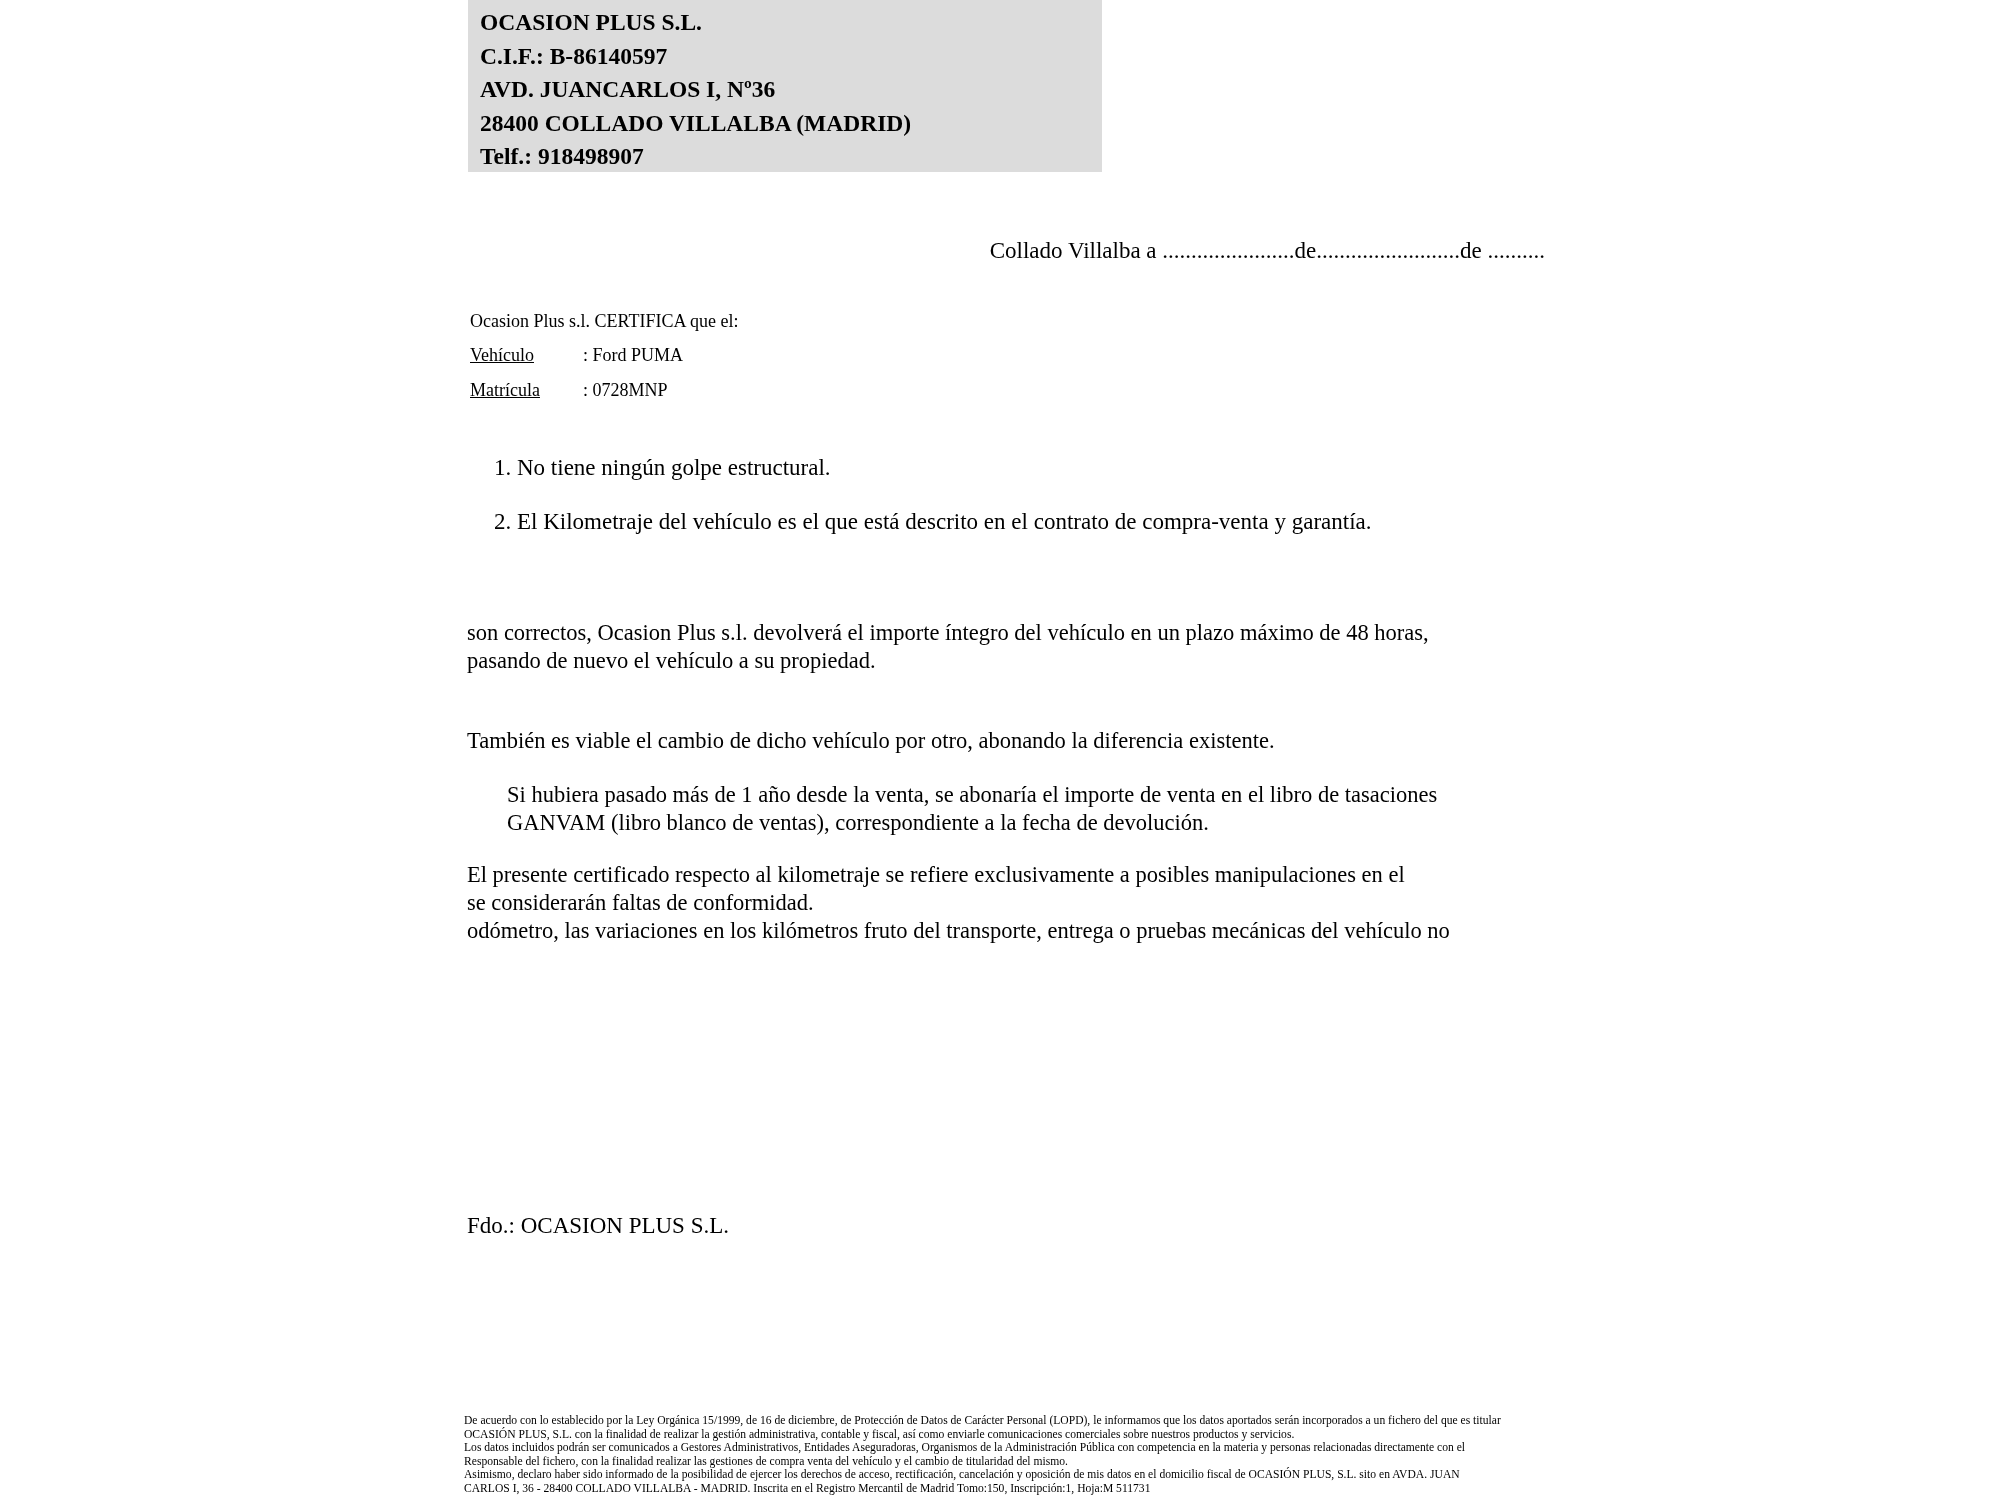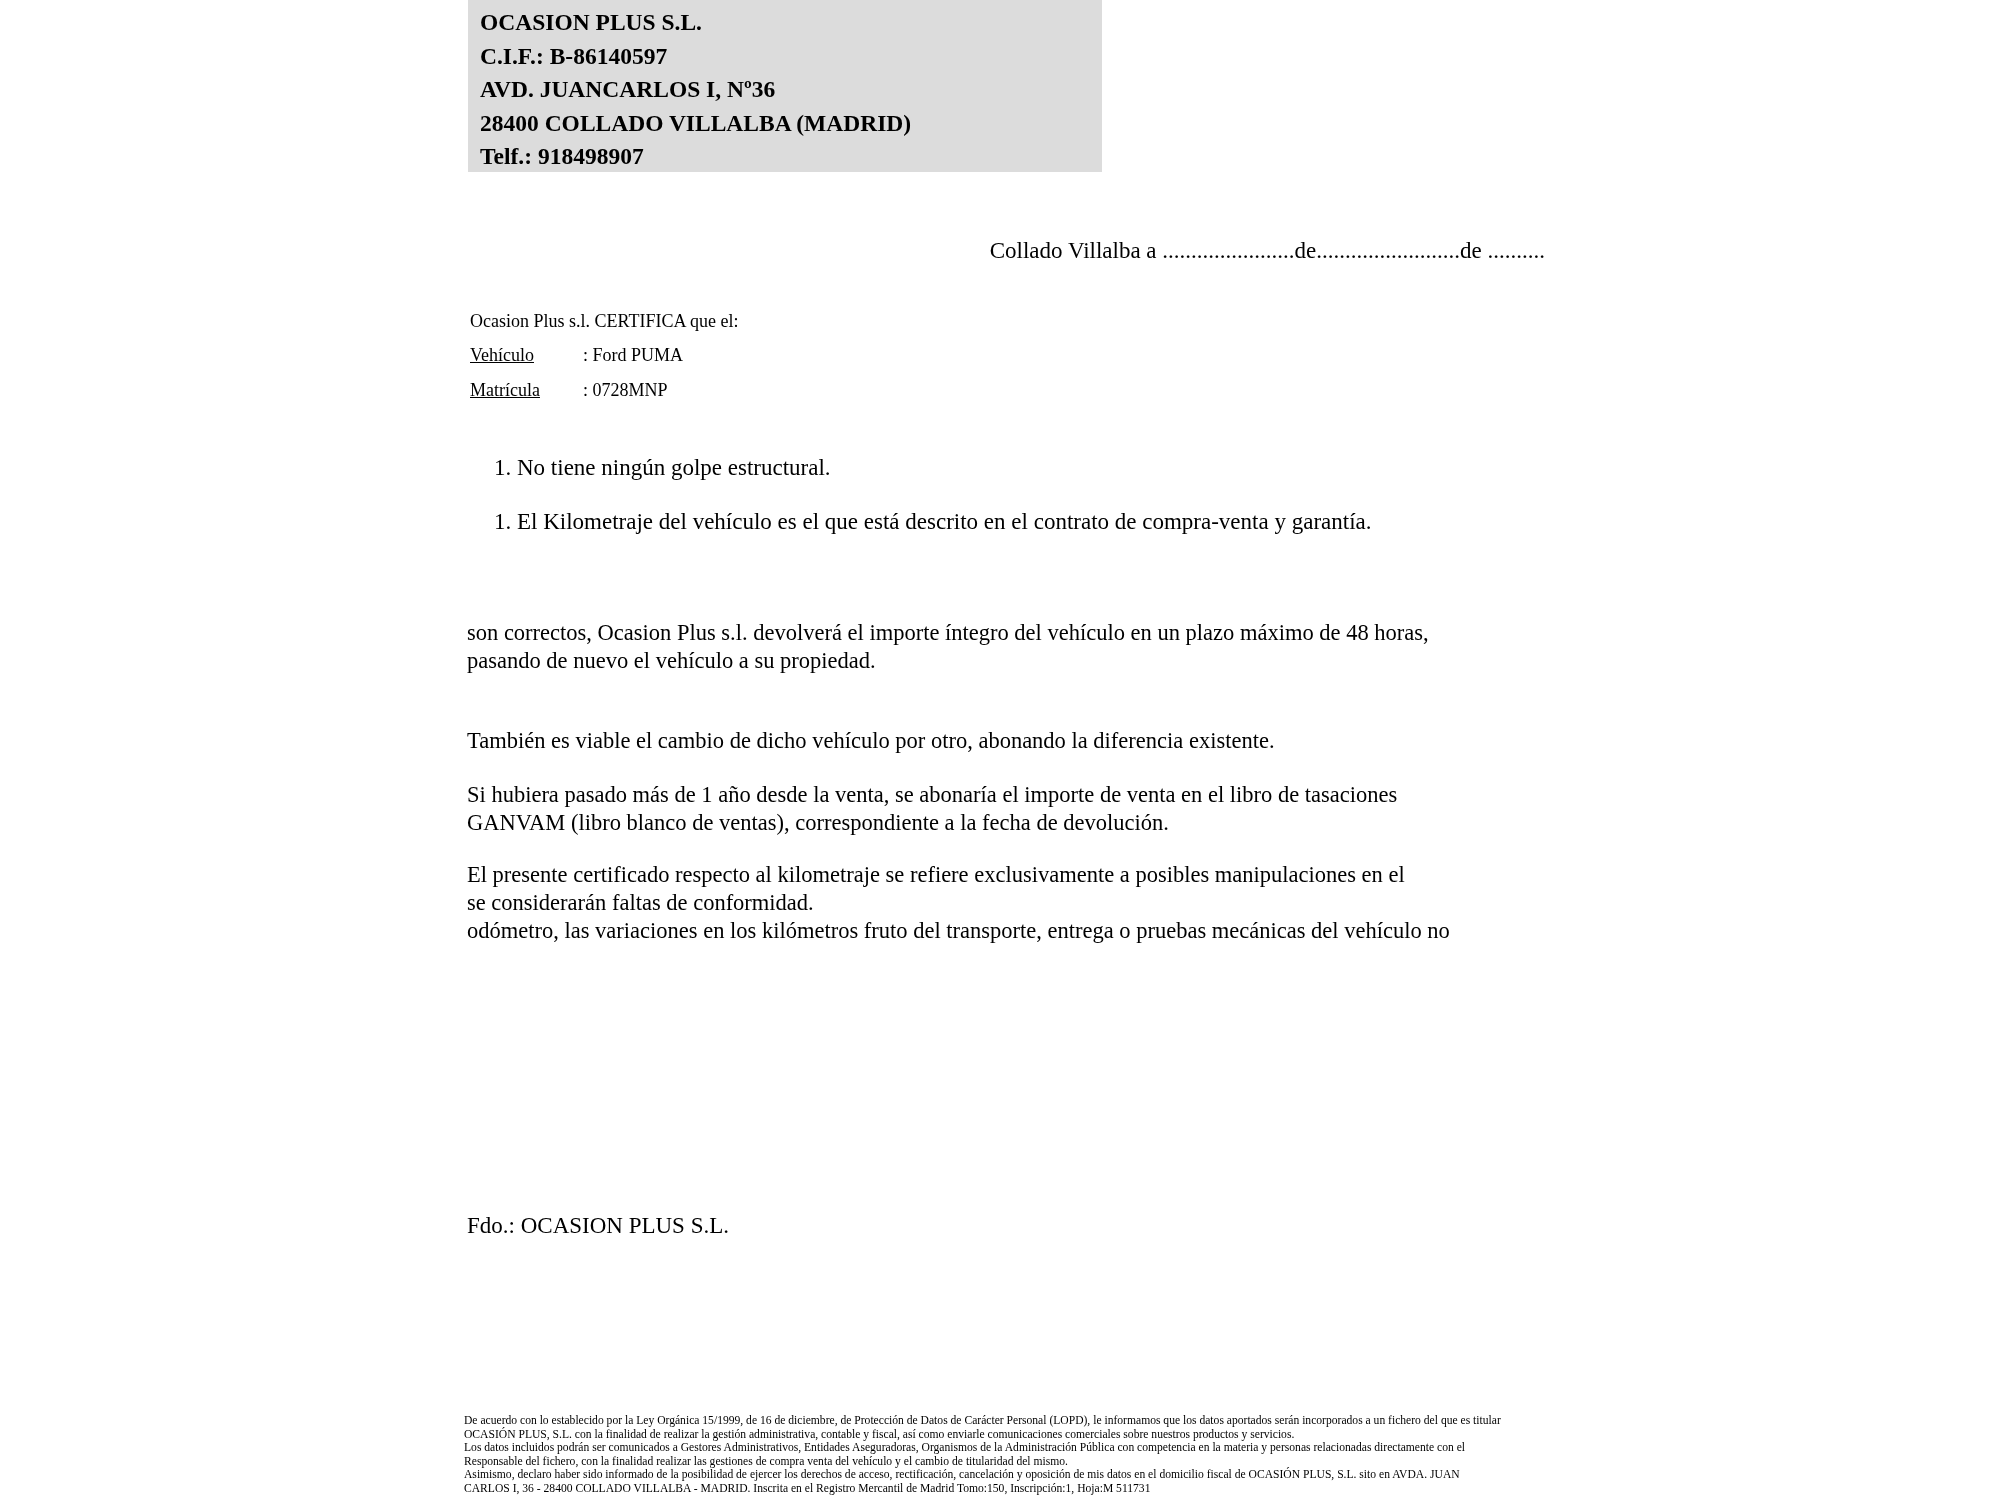--- a/index.html
+++ b/index.html
@@ -76,21 +76,21 @@
   
   .para {
     position: absolute;
     left: 467px;
     font-size: 22.5px;
     line-height: 28.2px;
   }
   .para .pline { white-space: nowrap; }
   .para-1 { top: 619px; }
   .para-2 { top: 727px; }
-  .para-3 { top: 781px; }
+  .para-3 { top: 781px; margin-left: 40px; }
   .para-4 { top: 861px; }
 
   
   .signature {
     position: absolute;
     left: 467px;
     top: 1213px;
     font-size: 23px;
     white-space: nowrap;
   }
@@ -125,21 +125,21 @@
     <div>Ocasion Plus s.l. CERTIFICA que el:</div>
     <div>
       <span class="field-label">Vehículo</span><span>: Ford PUMA</span>
     </div>
     <div>
       <span class="field-label">Matrícula</span><span>: 0728MNP</span>
     </div>
   </div>
 
   <div class="item item-1">1. No tiene ningún golpe estructural.</div>
-  <div class="item item-2">1. El Kilometraje del vehículo es el que está descrito en el contrato de compra-venta y garantía.</div>
+  <div class="item item-2">2. El Kilometraje del vehículo es el que está descrito en el contrato de compra-venta y garantía.</div>
 
   <div class="para para-1">
     <div class="pline">son correctos, Ocasion Plus s.l. devolverá el importe íntegro del vehículo en un plazo máximo de 48 horas,</div>
     <div class="pline">pasando de nuevo el vehículo a su propiedad.</div>
   </div>
 
   <div class="para para-2">
     <div class="pline">También es viable el cambio de dicho vehículo por otro, abonando la diferencia existente.</div>
   </div>
 

